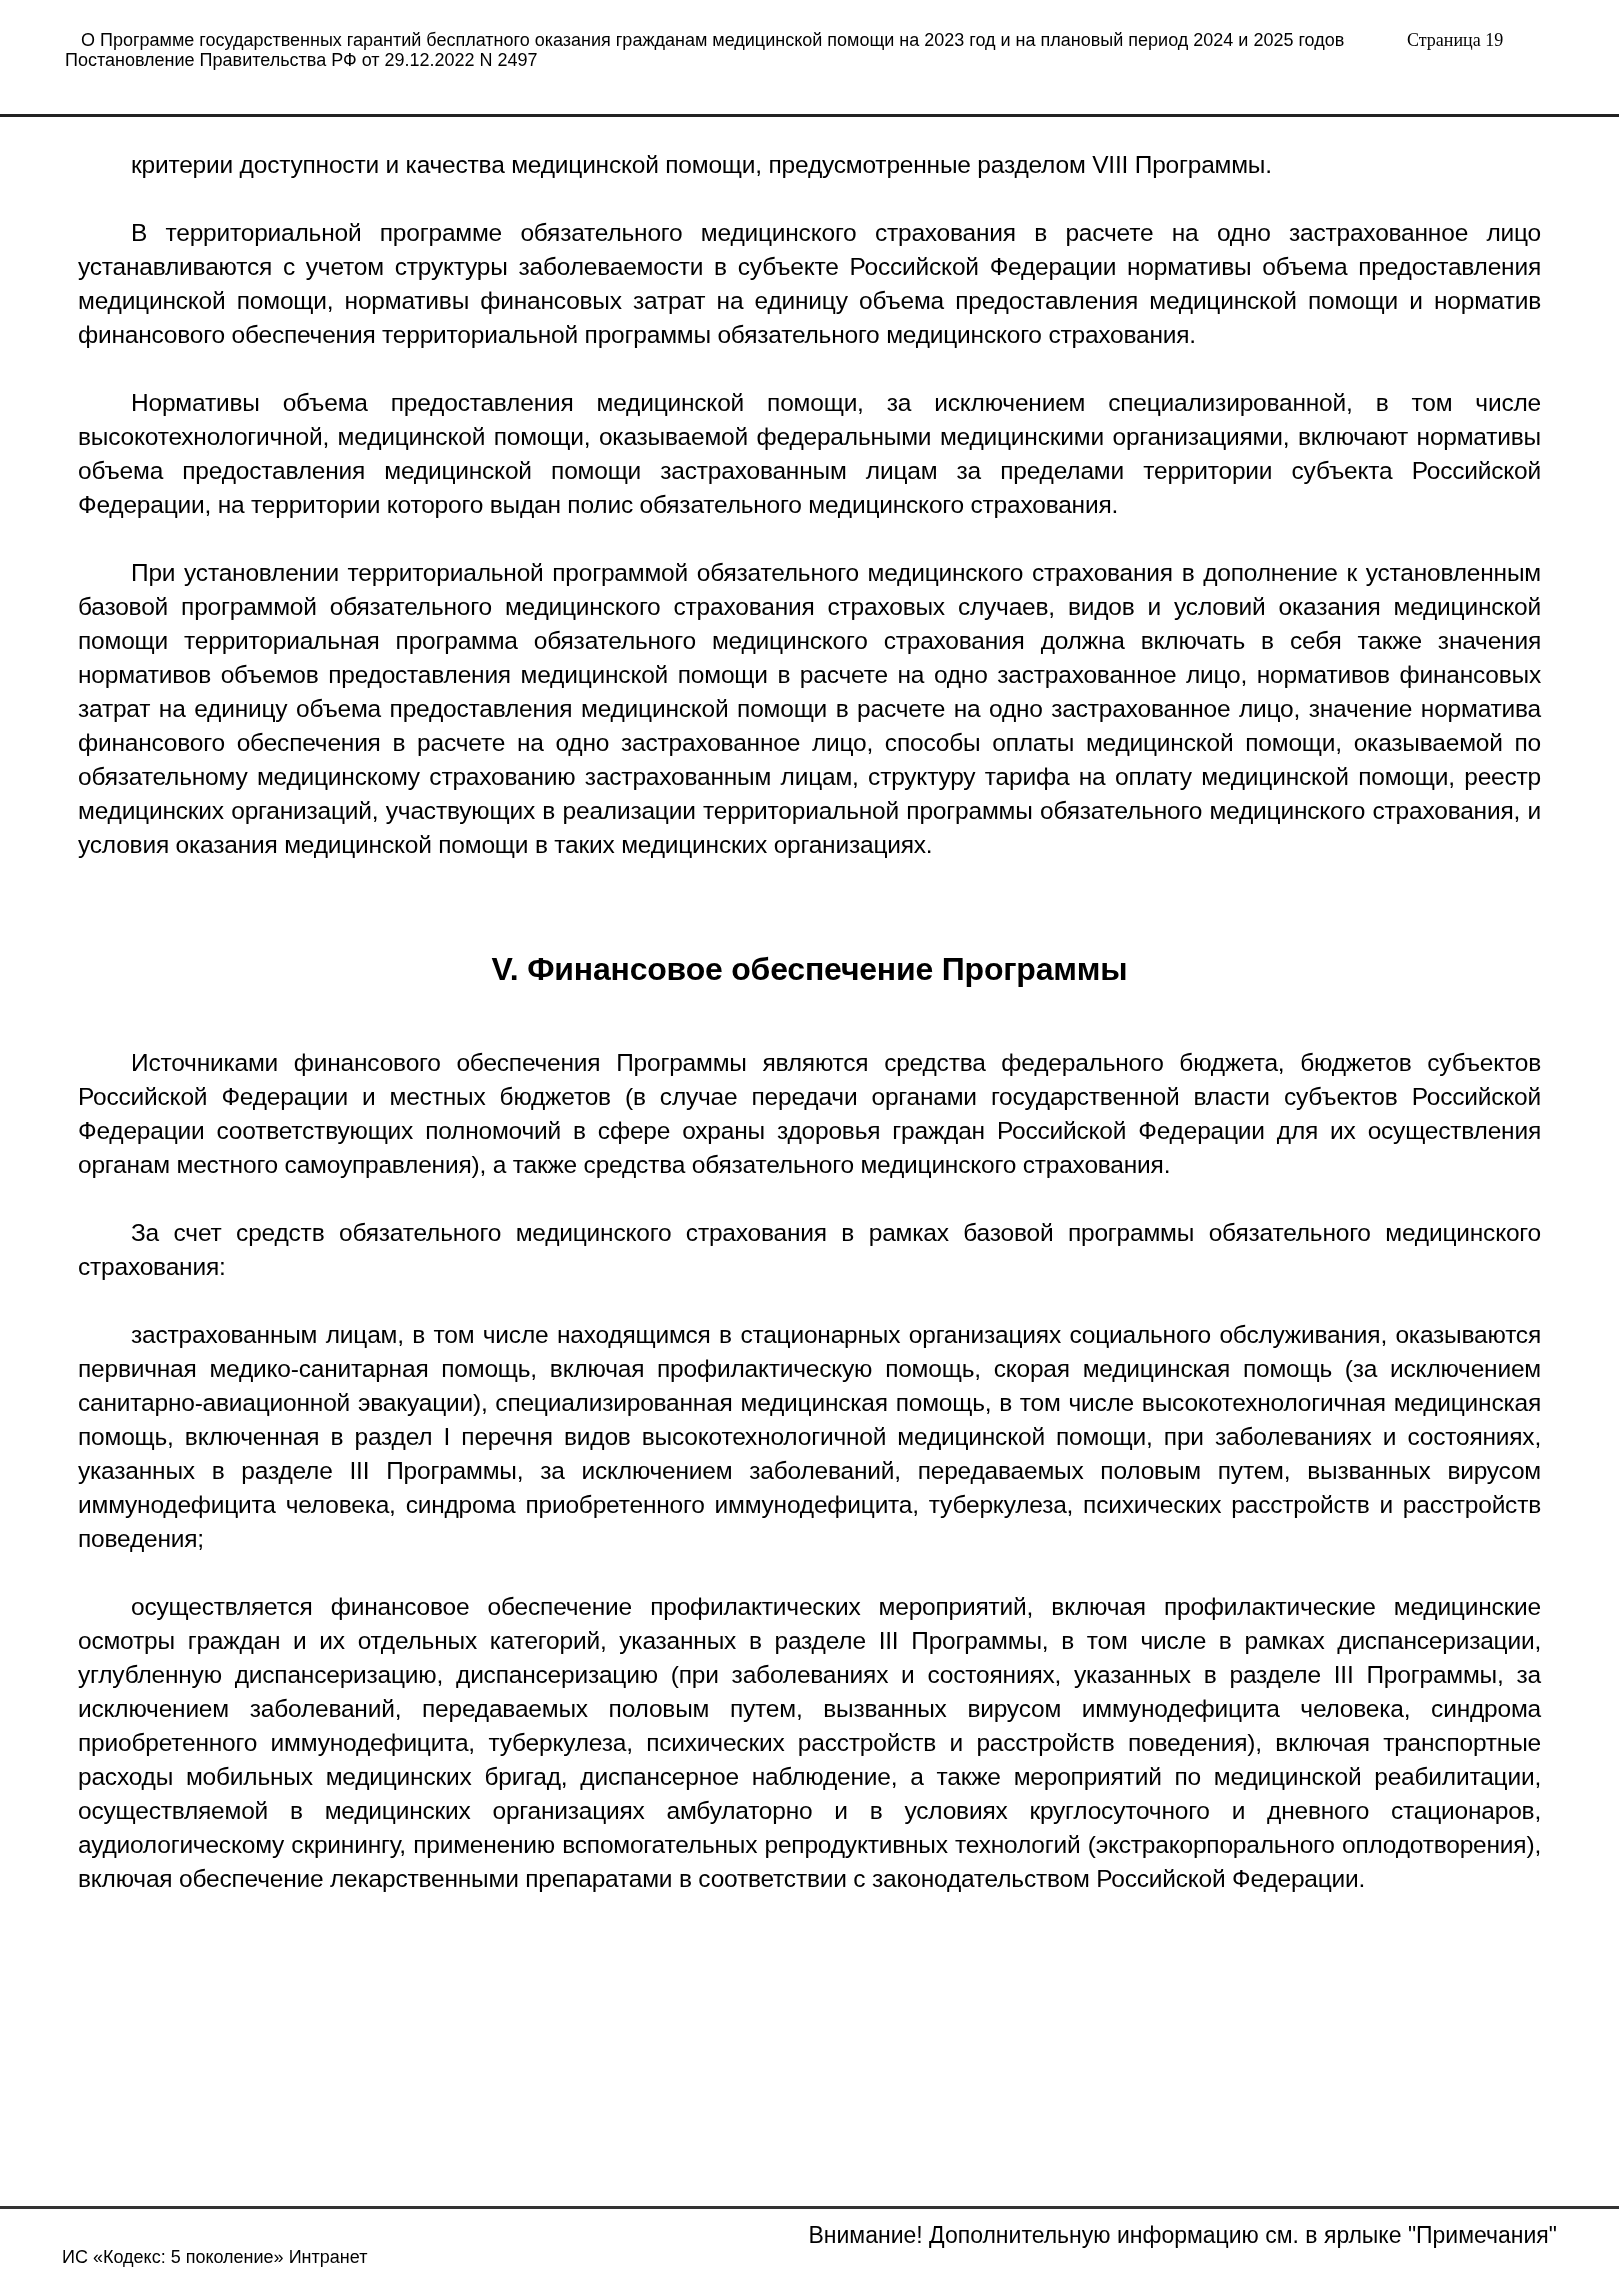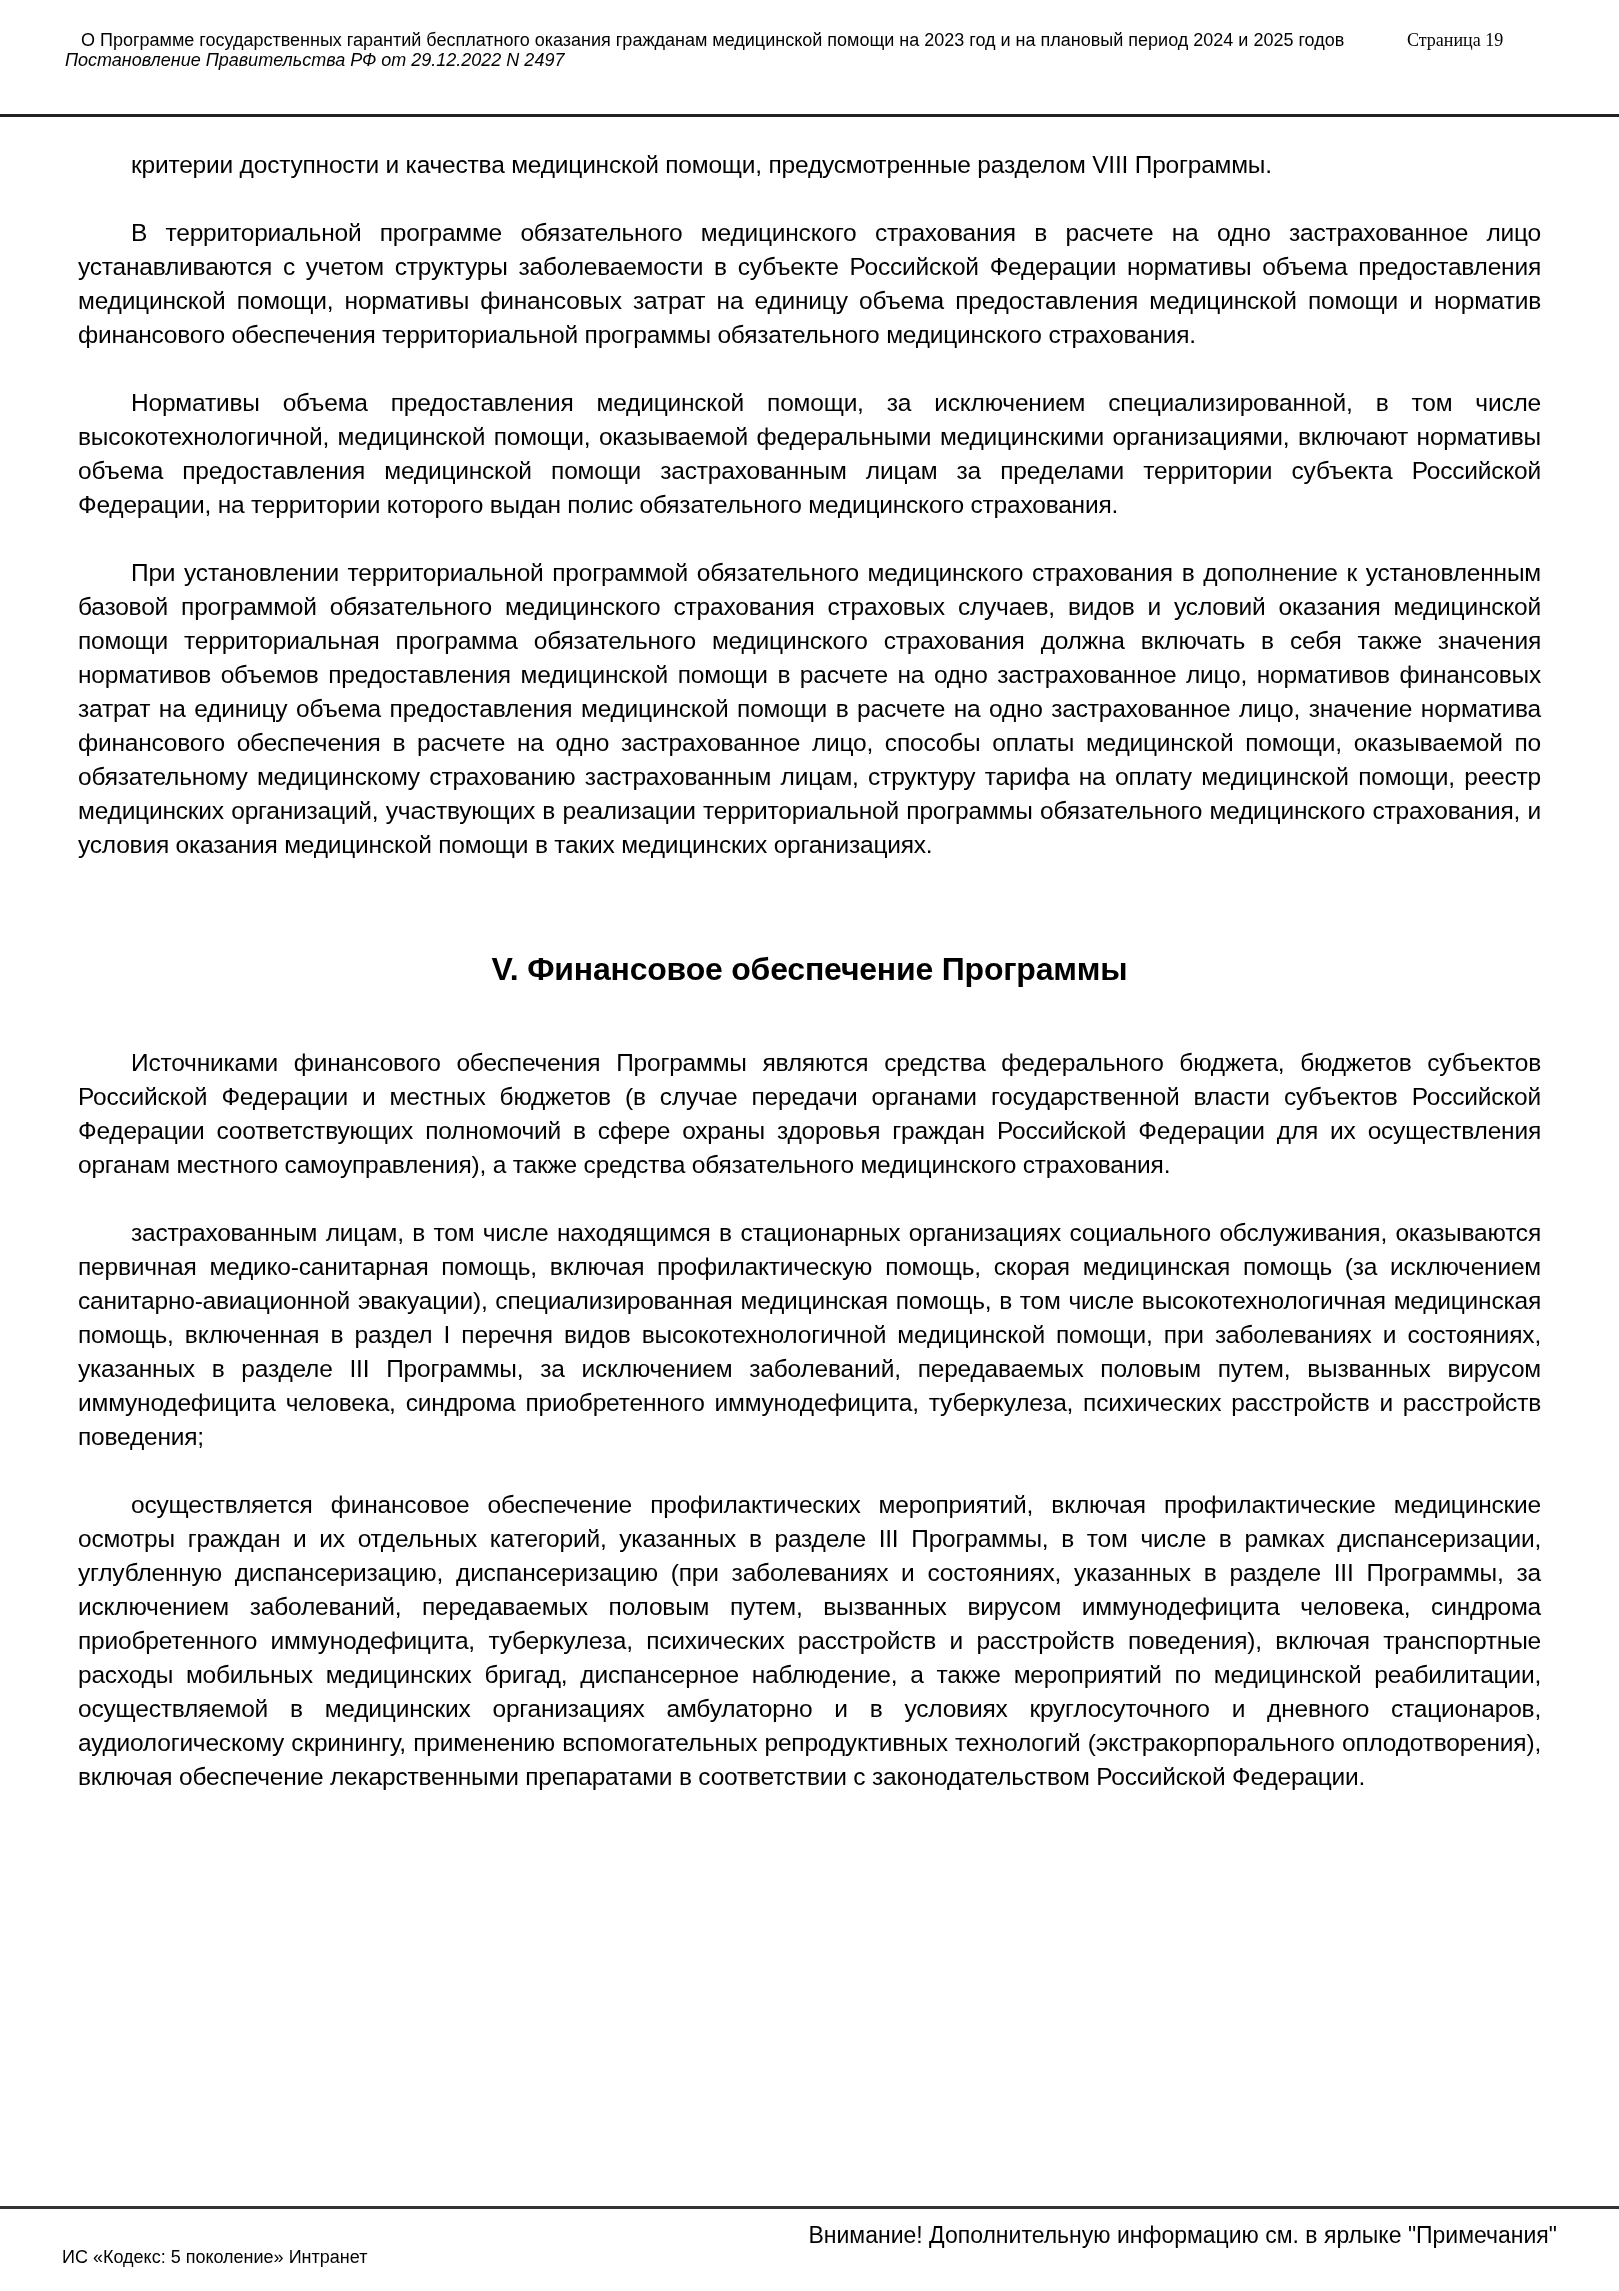--- a/index.html
+++ b/index.html
@@ -1,19 +1,19 @@
 <!DOCTYPE html>
 <html><head>
 <meta charset="utf-8">
 <style>
   html, body { margin: 0; padding: 0; background: #ffffff; }
   body { width: 1619px; height: 2292px; position: relative; overflow: hidden; color: #000; }
   .hdr { position: absolute; left: 65px; top: 31px; width: 1304px; font-family: "Liberation Sans", sans-serif; font-size: 18px; line-height: 19.6px; }
   .hdr .t { display: block; margin-left: 16px; }
-  .hdr .i { font-style: italic; display: block; }
+  .hdr .i { display: block; }
   .pg { position: absolute; left: 1407px; top: 31px; font-family: Liberation Serif, serif; font-size: 18px; line-height: 19.6px; }
   .rule-top { position: absolute; left: 0; top: 114px; width: 1619px; height: 2.9px; background: #222; }
   .body { position: absolute; left: 78px; top: 148px; width: 1463px; font-family: "Liberation Sans", sans-serif; font-size: 24.5px; line-height: 34px; letter-spacing: -0.2px; }
   .body p { margin: 0 0 34px 0; text-align: justify; text-indent: 53px; }
   .body h2 { margin: 88px 0 57px 0; text-align: center; font-size: 32px; line-height: 39px; font-weight: bold; }
   .rule-bot { position: absolute; left: 0; top: 2206px; width: 1619px; height: 2.9px; background: #333; }
   .note { position: absolute; right: 62px; top: 2225px; font-family: Liberation Sans, sans-serif; font-size: 23px; line-height: 21.6px; }
   .sys { position: absolute; left: 62px; top: 2247px; font-family: "Liberation Sans", sans-serif; font-size: 18px; line-height: 21.6px; }
 </style>
 </head>
@@ -26,20 +26,21 @@
 <div class="pg">Страница 19</div>
 <div class="rule-top"></div>
 
 <div class="body">
   <p style="text-indent:53px">критерии доступности и качества медицинской помощи, предусмотренные разделом VIII Программы.</p>
   <p>В территориальной программе обязательного медицинского страхования в расчете на одно застрахованное лицо устанавливаются с учетом структуры заболеваемости в субъекте Российской Федерации нормативы объема предоставления медицинской помощи, нормативы финансовых затрат на единицу объема предоставления медицинской помощи и норматив финансового обеспечения территориальной программы обязательного медицинского страхования.</p>
   <p>Нормативы объема предоставления медицинской помощи, за исключением специализированной, в том числе высокотехнологичной, медицинской помощи, оказываемой федеральными медицинскими организациями, включают нормативы объема предоставления медицинской помощи застрахованным лицам за пределами территории субъекта Российской Федерации, на территории которого выдан полис обязательного медицинского страхования.</p>
   <p style="margin-bottom:0">При установлении территориальной программой обязательного медицинского страхования в дополнение к установленным базовой программой обязательного медицинского страхования страховых случаев, видов и условий оказания медицинской помощи территориальная программа обязательного медицинского страхования должна включать в себя также значения нормативов объемов предоставления медицинской помощи в расчете на одно застрахованное лицо, нормативов финансовых затрат на единицу объема предоставления медицинской помощи в расчете на одно застрахованное лицо, значение норматива финансового обеспечения в расчете на одно застрахованное лицо, способы оплаты медицинской помощи, оказываемой по обязательному медицинскому страхованию застрахованным лицам, структуру тарифа на оплату медицинской помощи, реестр медицинских организаций, участвующих в реализации территориальной программы обязательного медицинского страхования, и условия оказания медицинской помощи в таких медицинских организациях.</p>
   <h2>V. Финансовое обеспечение Программы</h2>
   <p>Источниками финансового обеспечения Программы являются средства федерального бюджета, бюджетов субъектов Российской Федерации и местных бюджетов (в случае передачи органами государственной власти субъектов Российской Федерации соответствующих полномочий в сфере охраны здоровья граждан Российской Федерации для их осуществления органам местного самоуправления), а также средства обязательного медицинского страхования.</p>
+  <p>За счет средств обязательного медицинского страхования в рамках базовой программы обязательного медицинского страхования:</p>
   <p>застрахованным лицам, в том числе находящимся в стационарных организациях социального обслуживания, оказываются первичная медико-санитарная помощь, включая профилактическую помощь, скорая медицинская помощь (за исключением санитарно-авиационной эвакуации), специализированная медицинская помощь, в том числе высокотехнологичная медицинская помощь, включенная в раздел I перечня видов высокотехнологичной медицинской помощи, при заболеваниях и состояниях, указанных в разделе III Программы, за исключением заболеваний, передаваемых половым путем, вызванных вирусом иммунодефицита человека, синдрома приобретенного иммунодефицита, туберкулеза, психических расстройств и расстройств поведения;</p>
   <p>осуществляется финансовое обеспечение профилактических мероприятий, включая профилактические медицинские осмотры граждан и их отдельных категорий, указанных в разделе III Программы, в том числе в рамках диспансеризации, углубленную диспансеризацию, диспансеризацию (при заболеваниях и состояниях, указанных в разделе III Программы, за исключением заболеваний, передаваемых половым путем, вызванных вирусом иммунодефицита человека, синдрома приобретенного иммунодефицита, туберкулеза, психических расстройств и расстройств поведения), включая транспортные расходы мобильных медицинских бригад, диспансерное наблюдение, а также мероприятий по медицинской реабилитации, осуществляемой в медицинских организациях амбулаторно и в условиях круглосуточного и дневного стационаров, аудиологическому скринингу, применению вспомогательных репродуктивных технологий (экстракорпорального оплодотворения), включая обеспечение лекарственными препаратами в соответствии с законодательством Российской Федерации.</p>
 </div>
 
 <div class="rule-bot"></div>
 <div class="note">Внимание! Дополнительную информацию см. в ярлыке "Примечания"</div>
 <div class="sys">ИС «Кодекс: 5 поколение» Интранет</div>
 
 
 </body></html>

